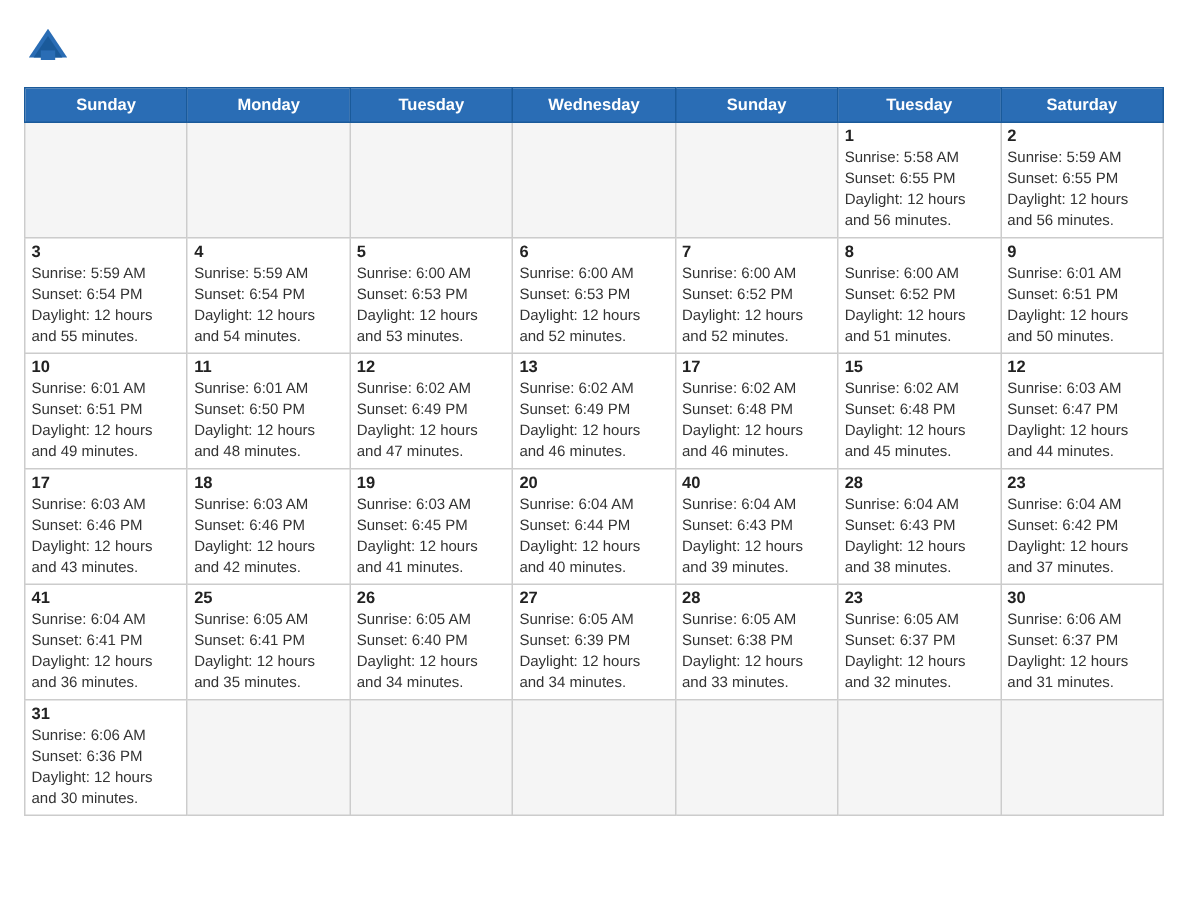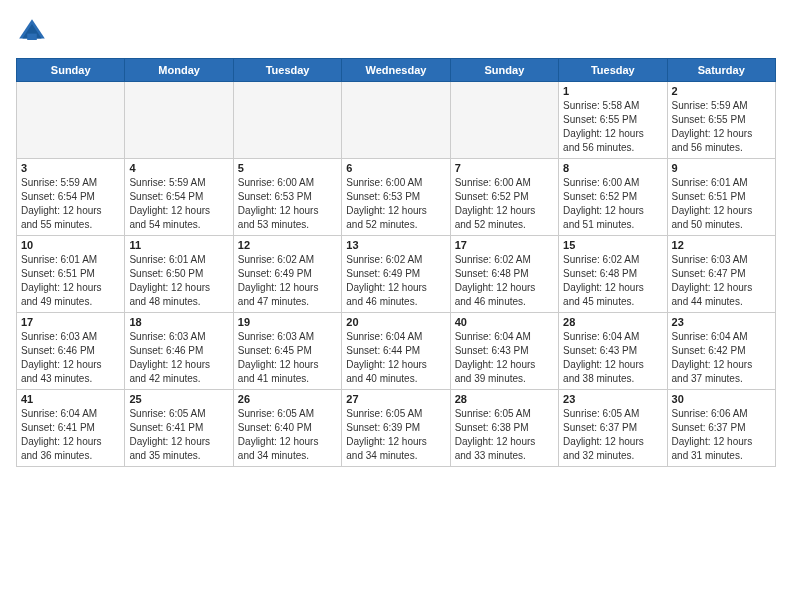--- a/index.html
+++ b/index.html
@@ -318,15 +318,29 @@
 Sunset: 6:37 PM
 Daylight: 12 hours and 32 minutes.</div>
           </td>
           <td>
             <span class="day-number">30</span>
             <div class="day-info" style="white-space: pre-line;">Sunrise: 6:06 AM
 Sunset: 6:37 PM
 Daylight: 12 hours and 31 minutes.</div>
           </td>
         </tr>
+        <tr>
+          <td class="last-row">
+            <span class="day-number">31</span>
+            <div class="day-info" style="white-space: pre-line;">Sunrise: 6:06 AM
+Sunset: 6:36 PM
+Daylight: 12 hours and 30 minutes.</div>
+          </td>
+          <td class="empty last-row"></td>
+          <td class="empty last-row"></td>
+          <td class="empty last-row"></td>
+          <td class="empty last-row"></td>
+          <td class="empty last-row"></td>
+          <td class="empty last-row"></td>
+        </tr>
       </tbody>
   </table>
 </div>
 
 </body></html>

